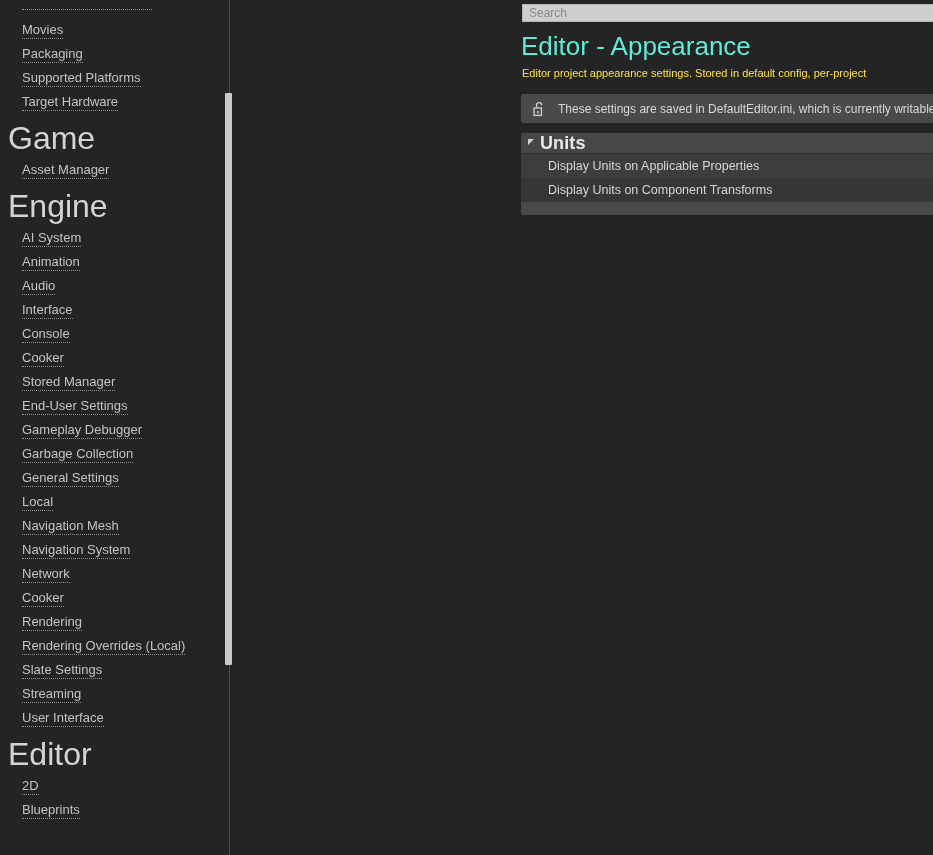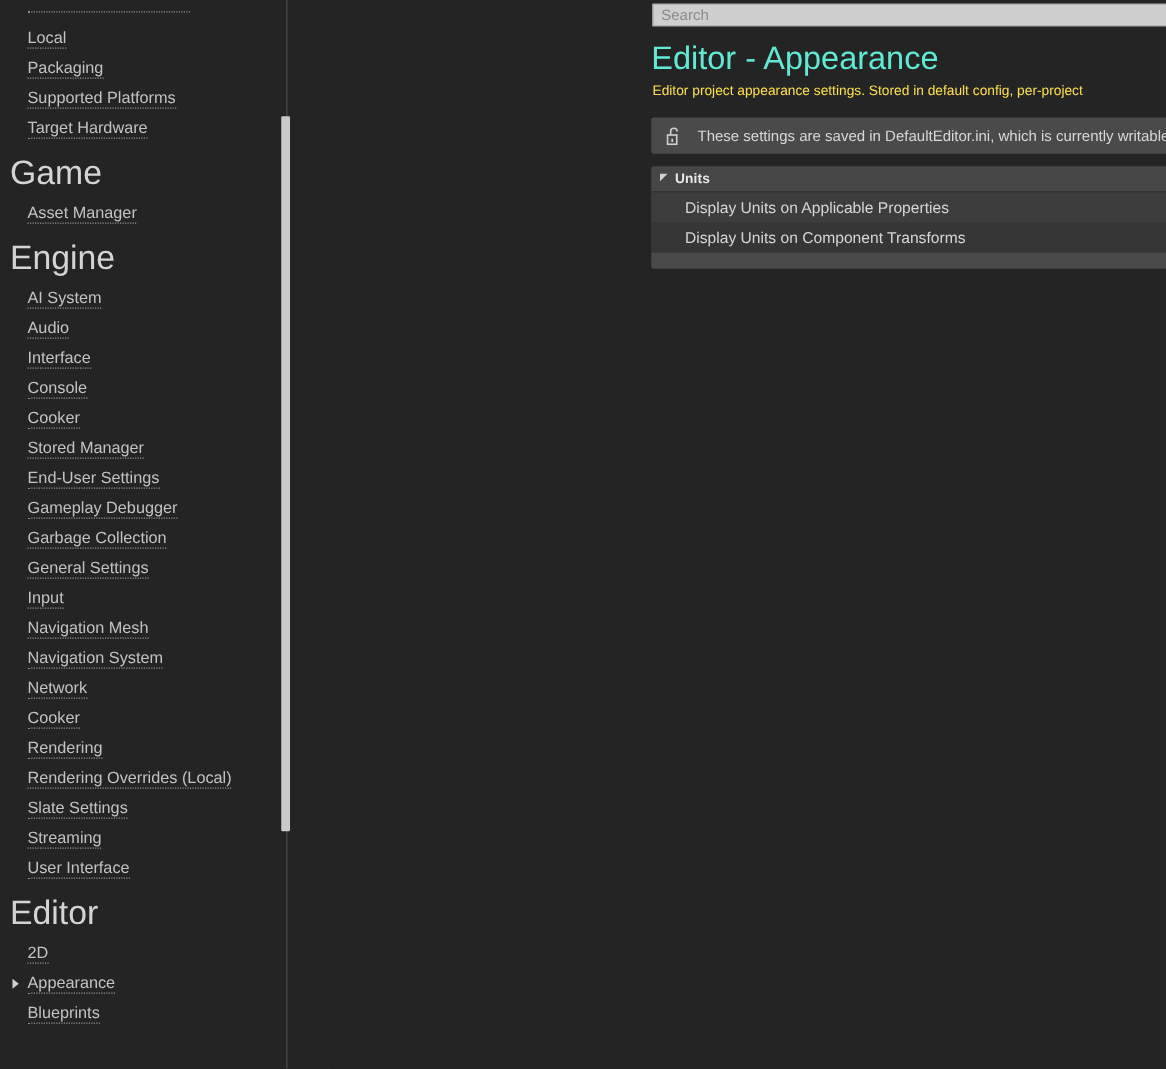--- a/index.html
+++ b/index.html
@@ -60,21 +60,21 @@
     left: 10px;
     top: 9px;
     width: 0;
     height: 0;
     border-left: 5px solid #d0d0d0;
     border-top: 4px solid transparent;
     border-bottom: 4px solid transparent;
   }
 
   .section-head {
-    font-size: 27px;
+    font-size: 32px;
     color: #d4d4d4;
     padding-left: 8px;
     height: 44px;
     line-height: 48px;
     font-weight: normal;
     white-space: nowrap;
   }
 
   
   .sb-track {
@@ -192,21 +192,21 @@
     cursor: pointer;
   }
   .cat-tri {
     width: 0; height: 0;
     border-top: 6px solid #d2d2d2;
     border-right: 6px solid transparent;
     margin-right: 6px;
     margin-top: -2px;
   }
   .cat-title {
-    font-size: 11px;
+    font-size: 18px;
     color: #e8e8e8;
     font-weight: bold;
     letter-spacing: 0.1px;
   }
 
   .prop-row {
     height: 24px;
     display: flex;
     align-items: center;
     position: relative;
@@ -228,50 +228,50 @@
   }
 </style>
 </head>
 <body>
 
 <div id="root">
 
   <div class="sidebar">
     <div class="sidebar-inner" id="sidebar-list">
         <div class="nav-item"><span class="nav-label" style="width: 130px; height: 3px;"></span></div>
-        <div class="nav-item"><span class="nav-label">Local</span></div>
+        <div class="nav-item"><span class="nav-label">Movies</span></div>
         <div class="nav-item"><span class="nav-label">Packaging</span></div>
         <div class="nav-item"><span class="nav-label">Supported Platforms</span></div>
         <div class="nav-item"><span class="nav-label">Target Hardware</span></div>
         <div class="section-head">Game</div>
         <div class="nav-item"><span class="nav-label">Asset Manager</span></div>
         <div class="section-head">Engine</div>
         <div class="nav-item"><span class="nav-label">AI System</span></div>
+        <div class="nav-item"><span class="nav-label">Animation</span></div>
         <div class="nav-item"><span class="nav-label">Audio</span></div>
         <div class="nav-item"><span class="nav-label">Interface</span></div>
         <div class="nav-item"><span class="nav-label">Console</span></div>
         <div class="nav-item"><span class="nav-label">Cooker</span></div>
         <div class="nav-item"><span class="nav-label">Stored Manager</span></div>
         <div class="nav-item"><span class="nav-label">End-User Settings</span></div>
         <div class="nav-item"><span class="nav-label">Gameplay Debugger</span></div>
         <div class="nav-item"><span class="nav-label">Garbage Collection</span></div>
         <div class="nav-item"><span class="nav-label">General Settings</span></div>
-        <div class="nav-item"><span class="nav-label">Input</span></div>
+        <div class="nav-item"><span class="nav-label">Local</span></div>
         <div class="nav-item"><span class="nav-label">Navigation Mesh</span></div>
         <div class="nav-item"><span class="nav-label">Navigation System</span></div>
         <div class="nav-item"><span class="nav-label">Network</span></div>
         <div class="nav-item"><span class="nav-label">Cooker</span></div>
         <div class="nav-item"><span class="nav-label">Rendering</span></div>
         <div class="nav-item"><span class="nav-label">Rendering Overrides (Local)</span></div>
         <div class="nav-item"><span class="nav-label">Slate Settings</span></div>
         <div class="nav-item"><span class="nav-label">Streaming</span></div>
         <div class="nav-item"><span class="nav-label">User Interface</span></div>
         <div class="section-head">Editor</div>
         <div class="nav-item"><span class="nav-label">2D</span></div>
-        <div class="nav-item selected"><span class="arrow"></span><span class="nav-label">Appearance</span></div>
         <div class="nav-item"><span class="nav-label">Blueprints</span></div>
       </div>
     <div class="sb-track"></div>
     <div class="sb-thumb"></div>
   </div>
 
   <div class="pane-divider"></div>
 
   <div class="main">
 

